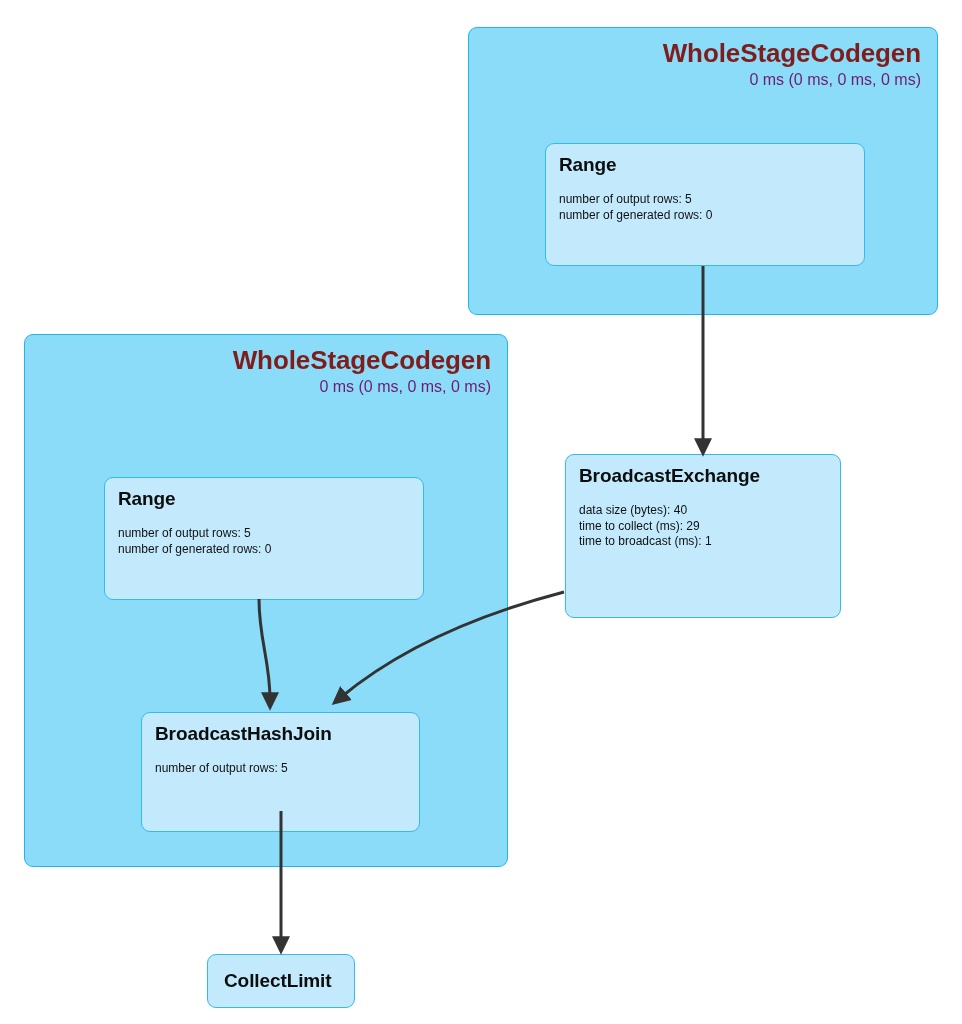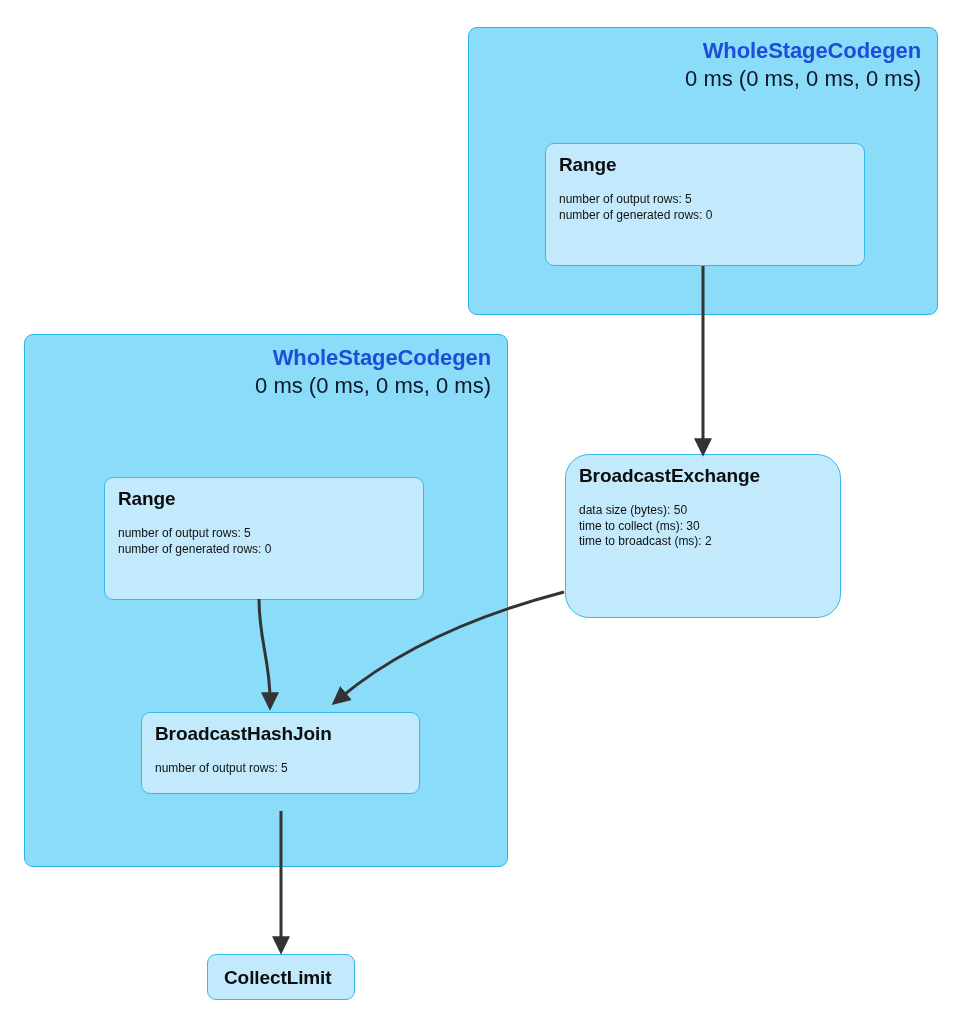--- a/index.html
+++ b/index.html
@@ -38,30 +38,29 @@
     z-index: 1;
   }
   .cluster-title {
     position: absolute;
     right: 16px;
     top: 9px;
     text-align: right;
     line-height: 1.24;
   }
   .cluster-name {
-    font-size: 22px;
+    font-size: 26px;
     font-weight: bold;
-    color: #1d4ed8;
+    color: #7f1d1d;
     letter-spacing: -0.1px;
   }
   .cluster-metric {
-    font-size: 22px;
-    color: #0f172a;
+    font-size: 16px;
+    color: #701a75;
     margin-top: 1px;
-    text-align: center;
   }
   .node {
     position: absolute;
     box-sizing: border-box;
     background: #C2EAFC;
     border: 1.5px solid #35B9EE;
     border-radius: 9px;
     z-index: 3;
     padding: 9px 13px 10px 13px;
   }
@@ -130,33 +129,33 @@
   </div>
 
   <div class="node" style="left:104px; top:477px; width:320px; height:123px;">
     <div class="node-title">Range</div>
     <div class="node-metrics">
       <div>number of output rows: 5</div>
       <div>number of generated rows: 0</div>
     </div>
   </div>
 
-  <div class="node" style="left:141px; top:712px; width:279px; height:82px;">
+  <div class="node" style="left:141px; top:712px; width:279px; height:120px;">
     <div class="node-title">BroadcastHashJoin</div>
     <div class="node-metrics">
       <div>number of output rows: 5</div>
     </div>
   </div>
 
-  <div class="node" style="left:565px; top:454px; width:276px; height:164px;border-radius:24px;">
+  <div class="node" style="left:565px; top:454px; width:276px; height:164px;">
     <div class="node-title">BroadcastExchange</div>
     <div class="node-metrics">
-      <div>data size (bytes): 50</div>
-      <div>time to collect (ms): 30</div>
-      <div>time to broadcast (ms): 2</div>
+      <div>data size (bytes): 40</div>
+      <div>time to collect (ms): 29</div>
+      <div>time to broadcast (ms): 1</div>
     </div>
   </div>
 
-  <div class="node compact" style="left:207px; top:954px; width:148px; height:46px;align-items:flex-end;">
+  <div class="node compact" style="left:207px; top:954px; width:148px; height:54px;">
     <div class="node-title">CollectLimit</div>
   </div>
 
 </div>
 
 </body></html>

